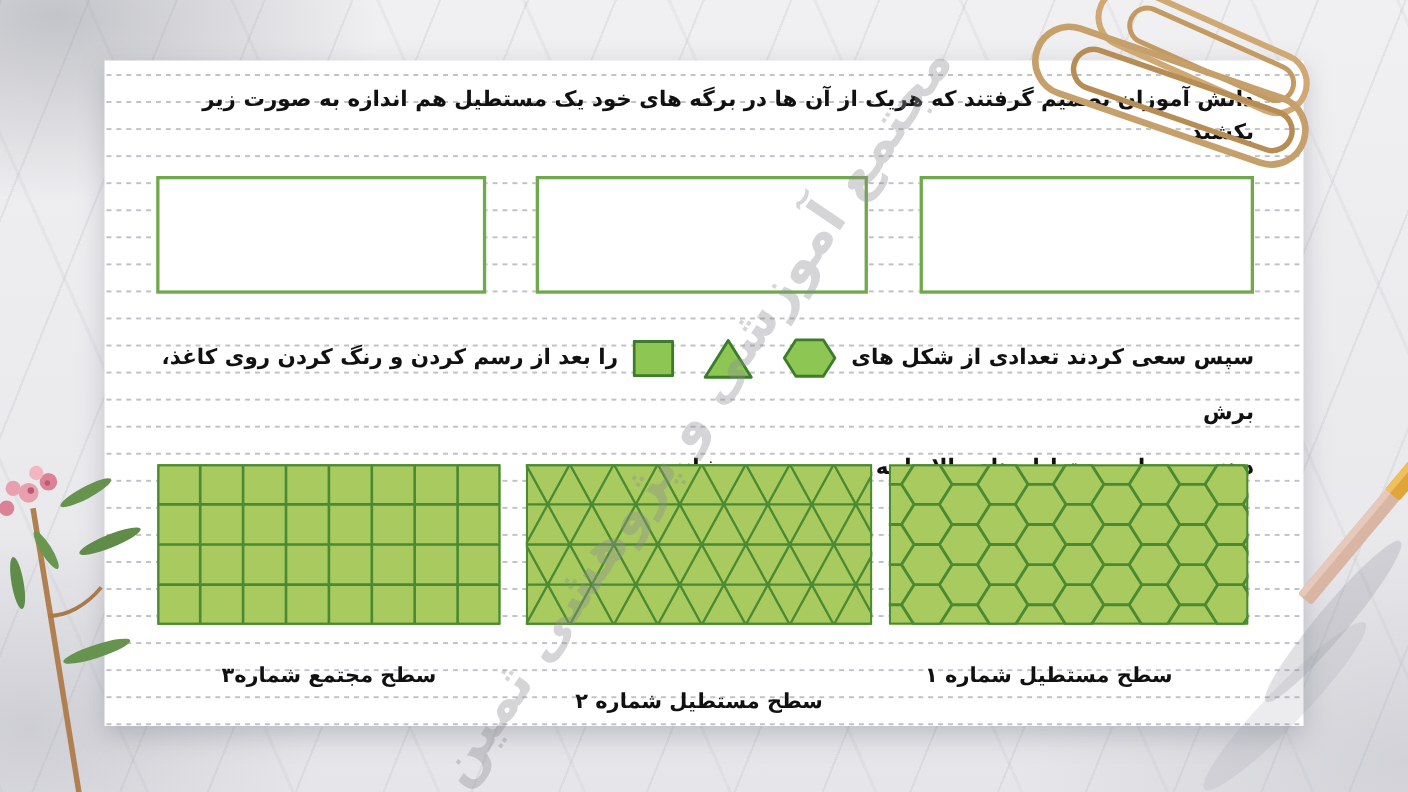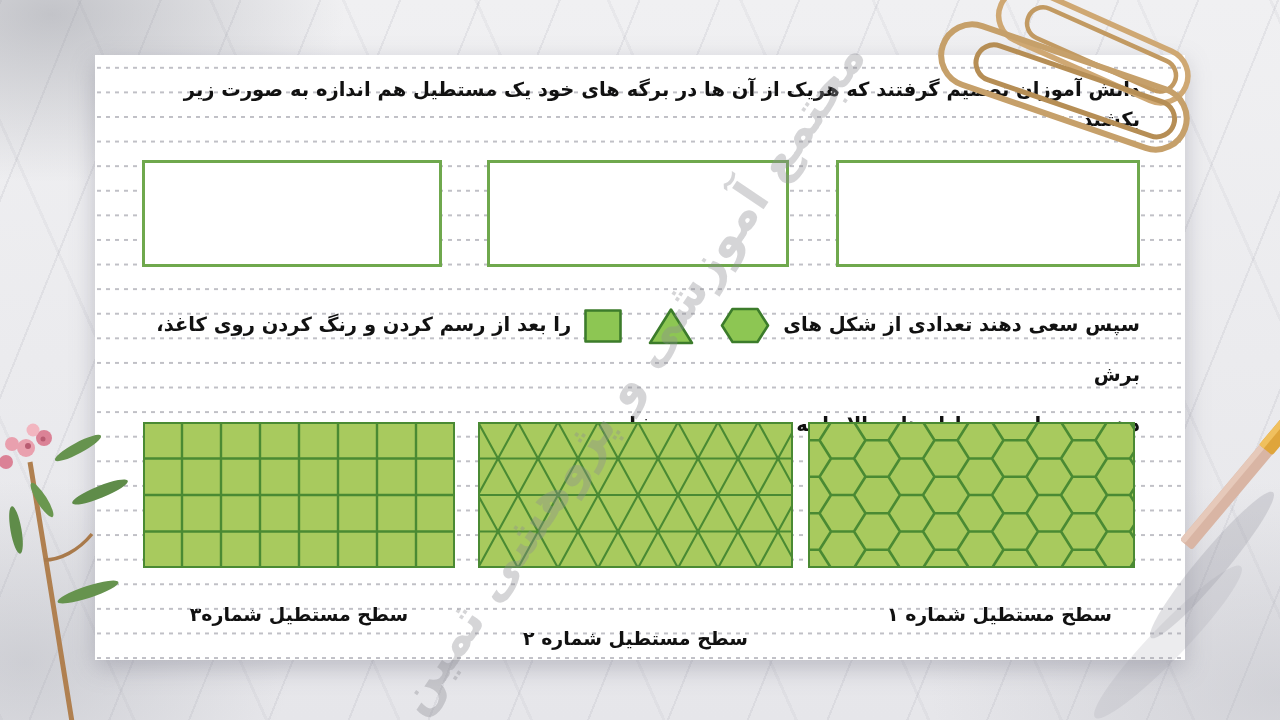--- a/index.html
+++ b/index.html
@@ -40,41 +40,41 @@
   .tess{position:absolute;top:367px;height:146px;line-height:0;}
   .tess-squares{left:48px;width:312px;}
   .tess-triangles{left:383px;width:315px;}
   .tess-hexagons{left:713px;width:327px;}
   .caption{
     position:absolute;top:548px;margin:0;direction:rtl;text-align:center;
     font-size:19px;font-weight:bold;color:#111;
   }
   .cap-3{left:48px;width:312px;}
   .cap-2{left:383px;width:315px;margin-top:24px;}
-  .cap-1{left:741px;width:327px;}
+  .cap-1{left:695px;width:327px;}
   .watermark{
     position:absolute;left:535px;top:322px;z-index:4;white-space:nowrap;
     transform:translate(-50%,-50%) rotate(-56deg);
     font-size:50px;font-weight:bold;letter-spacing:2px;
     color:#8d8d93;opacity:.36;direction:rtl;pointer-events:none;
   }
   .deco{position:absolute;left:0;top:0;z-index:6;pointer-events:none;}
 </style>
 </head>
 <body>
 
 <div class="page">
 
   <p class="para1">دانش آموزان تصمیم گرفتند که هریک از آن ها در برگه های خود یک مستطیل هم اندازه به صورت زیر بکشند.</p>
 
   <div class="blank-rect blank-1"></div>
   <div class="blank-rect blank-2"></div>
   <div class="blank-rect blank-3"></div>
 
-  <p class="para2"><span>سپس سعی دهند تعدادی از شکل های</span><svg class="inline-shape" width="50" height="37" viewBox="0 0 50 37">
+  <p class="para2"><span>سپس سعی کردند تعدادی از شکل های</span><svg class="inline-shape" width="50" height="37" viewBox="0 0 50 37">
         <path class="shp" d="M12.5 2 H37.5 L48 18.5 L37.5 35 H12.5 L2 18.5 Z"></path>
       </svg><svg class="inline-shape" width="46" height="38" viewBox="0 0 46 38">
         <path class="shp" d="M23 2.5 L44 36 H2 Z"></path>
       </svg><svg class="inline-shape" width="38" height="34" viewBox="0 0 38 34">
         <rect class="shp" x="1.5" y="1.5" width="35" height="31"></rect>
       </svg><span>را بعد از رسم کردن و رنگ کردن روی کاغذ، برش</span><br><span>دهند و سطح مستطیل های بالا را به صورت زیر بپوشانند.</span></p>
 
   <div class="tess tess-squares"><svg width="312" height="146" viewBox="0 0 312 146">
         <rect width="312" height="146" fill="#a8ca5e"></rect>
         <path d="M0.0 0V146M39.0 0V146M78.0 0V146M117.0 0V146M156.0 0V146M195.0 0V146M234.0 0V146M273.0 0V146M312.0 0V146M0 0.0H312M0 36.5H312M0 73.0H312M0 109.5H312M0 146.0H312" fill="none" stroke="#4a8a33" stroke-width="2.4"></path>
@@ -84,21 +84,21 @@
         <rect width="315" height="146" fill="#a8ca5e"></rect>
         <path d="M0 0.0H315M0 36.5H315M0 73.0H315M0 109.5H315M0 146.0H315M-80 0L-160 146M-80 0L0 146M-40 0L-120 146M-40 0L40 146M0 0L-80 146M0 0L80 146M40 0L-40 146M40 0L120 146M80 0L0 146M80 0L160 146M120 0L40 146M120 0L200 146M160 0L80 146M160 0L240 146M200 0L120 146M200 0L280 146M240 0L160 146M240 0L320 146M280 0L200 146M280 0L360 146M320 0L240 146M320 0L400 146M360 0L280 146M360 0L440 146" fill="none" stroke="#4a8a33" stroke-width="2.1"></path>
         <rect x="1" y="1" width="313" height="144" fill="none" stroke="#4a8a33" stroke-width="2"></rect>
       </svg></div>
   <div class="tess tess-hexagons"><svg width="327" height="146" viewBox="0 0 327 146">
         <rect width="327" height="146" fill="#a8ca5e"></rect>
         <path d="M-23.0 -36.5L-11.5 -54.8L11.5 -54.8L23.0 -36.5L11.5 -18.3L-11.5 -18.3ZM-23.0 0.0L-11.5 -18.3L11.5 -18.3L23.0 0.0L11.5 18.3L-11.5 18.3ZM-23.0 36.5L-11.5 18.3L11.5 18.3L23.0 36.5L11.5 54.8L-11.5 54.8ZM-23.0 73.0L-11.5 54.8L11.5 54.8L23.0 73.0L11.5 91.3L-11.5 91.3ZM-23.0 109.5L-11.5 91.3L11.5 91.3L23.0 109.5L11.5 127.8L-11.5 127.8ZM-23.0 146.0L-11.5 127.8L11.5 127.8L23.0 146.0L11.5 164.3L-11.5 164.3ZM11.5 -18.3L23.0 -36.5L46.0 -36.5L57.5 -18.3L46.0 0.0L23.0 0.0ZM11.5 18.3L23.0 0.0L46.0 0.0L57.5 18.3L46.0 36.5L23.0 36.5ZM11.5 54.8L23.0 36.5L46.0 36.5L57.5 54.8L46.0 73.0L23.0 73.0ZM11.5 91.3L23.0 73.0L46.0 73.0L57.5 91.3L46.0 109.5L23.0 109.5ZM11.5 127.8L23.0 109.5L46.0 109.5L57.5 127.8L46.0 146.0L23.0 146.0ZM11.5 164.3L23.0 146.0L46.0 146.0L57.5 164.3L46.0 182.5L23.0 182.5ZM46.0 -36.5L57.5 -54.8L80.5 -54.8L92.0 -36.5L80.5 -18.3L57.5 -18.3ZM46.0 0.0L57.5 -18.3L80.5 -18.3L92.0 0.0L80.5 18.3L57.5 18.3ZM46.0 36.5L57.5 18.3L80.5 18.3L92.0 36.5L80.5 54.8L57.5 54.8ZM46.0 73.0L57.5 54.8L80.5 54.8L92.0 73.0L80.5 91.3L57.5 91.3ZM46.0 109.5L57.5 91.3L80.5 91.3L92.0 109.5L80.5 127.8L57.5 127.8ZM46.0 146.0L57.5 127.8L80.5 127.8L92.0 146.0L80.5 164.3L57.5 164.3ZM80.5 -18.3L92.0 -36.5L115.0 -36.5L126.5 -18.3L115.0 0.0L92.0 0.0ZM80.5 18.3L92.0 0.0L115.0 0.0L126.5 18.3L115.0 36.5L92.0 36.5ZM80.5 54.8L92.0 36.5L115.0 36.5L126.5 54.8L115.0 73.0L92.0 73.0ZM80.5 91.3L92.0 73.0L115.0 73.0L126.5 91.3L115.0 109.5L92.0 109.5ZM80.5 127.8L92.0 109.5L115.0 109.5L126.5 127.8L115.0 146.0L92.0 146.0ZM80.5 164.3L92.0 146.0L115.0 146.0L126.5 164.3L115.0 182.5L92.0 182.5ZM115.0 -36.5L126.5 -54.8L149.5 -54.8L161.0 -36.5L149.5 -18.3L126.5 -18.3ZM115.0 0.0L126.5 -18.3L149.5 -18.3L161.0 0.0L149.5 18.3L126.5 18.3ZM115.0 36.5L126.5 18.3L149.5 18.3L161.0 36.5L149.5 54.8L126.5 54.8ZM115.0 73.0L126.5 54.8L149.5 54.8L161.0 73.0L149.5 91.3L126.5 91.3ZM115.0 109.5L126.5 91.3L149.5 91.3L161.0 109.5L149.5 127.8L126.5 127.8ZM115.0 146.0L126.5 127.8L149.5 127.8L161.0 146.0L149.5 164.3L126.5 164.3ZM149.5 -18.3L161.0 -36.5L184.0 -36.5L195.5 -18.3L184.0 0.0L161.0 0.0ZM149.5 18.3L161.0 0.0L184.0 0.0L195.5 18.3L184.0 36.5L161.0 36.5ZM149.5 54.8L161.0 36.5L184.0 36.5L195.5 54.8L184.0 73.0L161.0 73.0ZM149.5 91.3L161.0 73.0L184.0 73.0L195.5 91.3L184.0 109.5L161.0 109.5ZM149.5 127.8L161.0 109.5L184.0 109.5L195.5 127.8L184.0 146.0L161.0 146.0ZM149.5 164.3L161.0 146.0L184.0 146.0L195.5 164.3L184.0 182.5L161.0 182.5ZM184.0 -36.5L195.5 -54.8L218.5 -54.8L230.0 -36.5L218.5 -18.3L195.5 -18.3ZM184.0 0.0L195.5 -18.3L218.5 -18.3L230.0 0.0L218.5 18.3L195.5 18.3ZM184.0 36.5L195.5 18.3L218.5 18.3L230.0 36.5L218.5 54.8L195.5 54.8ZM184.0 73.0L195.5 54.8L218.5 54.8L230.0 73.0L218.5 91.3L195.5 91.3ZM184.0 109.5L195.5 91.3L218.5 91.3L230.0 109.5L218.5 127.8L195.5 127.8ZM184.0 146.0L195.5 127.8L218.5 127.8L230.0 146.0L218.5 164.3L195.5 164.3ZM218.5 -18.3L230.0 -36.5L253.0 -36.5L264.5 -18.3L253.0 0.0L230.0 0.0ZM218.5 18.3L230.0 0.0L253.0 0.0L264.5 18.3L253.0 36.5L230.0 36.5ZM218.5 54.8L230.0 36.5L253.0 36.5L264.5 54.8L253.0 73.0L230.0 73.0ZM218.5 91.3L230.0 73.0L253.0 73.0L264.5 91.3L253.0 109.5L230.0 109.5ZM218.5 127.8L230.0 109.5L253.0 109.5L264.5 127.8L253.0 146.0L230.0 146.0ZM218.5 164.3L230.0 146.0L253.0 146.0L264.5 164.3L253.0 182.5L230.0 182.5ZM253.0 -36.5L264.5 -54.8L287.5 -54.8L299.0 -36.5L287.5 -18.3L264.5 -18.3ZM253.0 0.0L264.5 -18.3L287.5 -18.3L299.0 0.0L287.5 18.3L264.5 18.3ZM253.0 36.5L264.5 18.3L287.5 18.3L299.0 36.5L287.5 54.8L264.5 54.8ZM253.0 73.0L264.5 54.8L287.5 54.8L299.0 73.0L287.5 91.3L264.5 91.3ZM253.0 109.5L264.5 91.3L287.5 91.3L299.0 109.5L287.5 127.8L264.5 127.8ZM253.0 146.0L264.5 127.8L287.5 127.8L299.0 146.0L287.5 164.3L264.5 164.3ZM287.5 -18.3L299.0 -36.5L322.0 -36.5L333.5 -18.3L322.0 0.0L299.0 0.0ZM287.5 18.3L299.0 0.0L322.0 0.0L333.5 18.3L322.0 36.5L299.0 36.5ZM287.5 54.8L299.0 36.5L322.0 36.5L333.5 54.8L322.0 73.0L299.0 73.0ZM287.5 91.3L299.0 73.0L322.0 73.0L333.5 91.3L322.0 109.5L299.0 109.5ZM287.5 127.8L299.0 109.5L322.0 109.5L333.5 127.8L322.0 146.0L299.0 146.0ZM287.5 164.3L299.0 146.0L322.0 146.0L333.5 164.3L322.0 182.5L299.0 182.5ZM322.0 -36.5L333.5 -54.8L356.5 -54.8L368.0 -36.5L356.5 -18.3L333.5 -18.3ZM322.0 0.0L333.5 -18.3L356.5 -18.3L368.0 0.0L356.5 18.3L333.5 18.3ZM322.0 36.5L333.5 18.3L356.5 18.3L368.0 36.5L356.5 54.8L333.5 54.8ZM322.0 73.0L333.5 54.8L356.5 54.8L368.0 73.0L356.5 91.3L333.5 91.3ZM322.0 109.5L333.5 91.3L356.5 91.3L368.0 109.5L356.5 127.8L333.5 127.8ZM322.0 146.0L333.5 127.8L356.5 127.8L368.0 146.0L356.5 164.3L333.5 164.3Z" fill="none" stroke="#4a8a33" stroke-width="2.6"></path>
         <rect x="1" y="1" width="325" height="144" fill="none" stroke="#4a8a33" stroke-width="2"></rect>
       </svg></div>
 
-  <p class="caption cap-3">سطح مستطیل شماره۳</p>
+  <p class="caption cap-3">سطح مجتمع شماره۳</p>
   <p class="caption cap-2">سطح مستطیل شماره ۲</p>
   <p class="caption cap-1">سطح مستطیل شماره ۱</p>
 
   <div class="watermark">مجتمع آموزشی و پژوهشی ثمین</div>
 </div>
 
 <svg class="deco" width="1280" height="720" viewBox="0 0 1280 720">
 
   <g>
     <ellipse cx="1212" cy="565" rx="95" ry="14" fill="rgba(148,148,158,0.28)" transform="rotate(-50 1212 565)"></ellipse>

